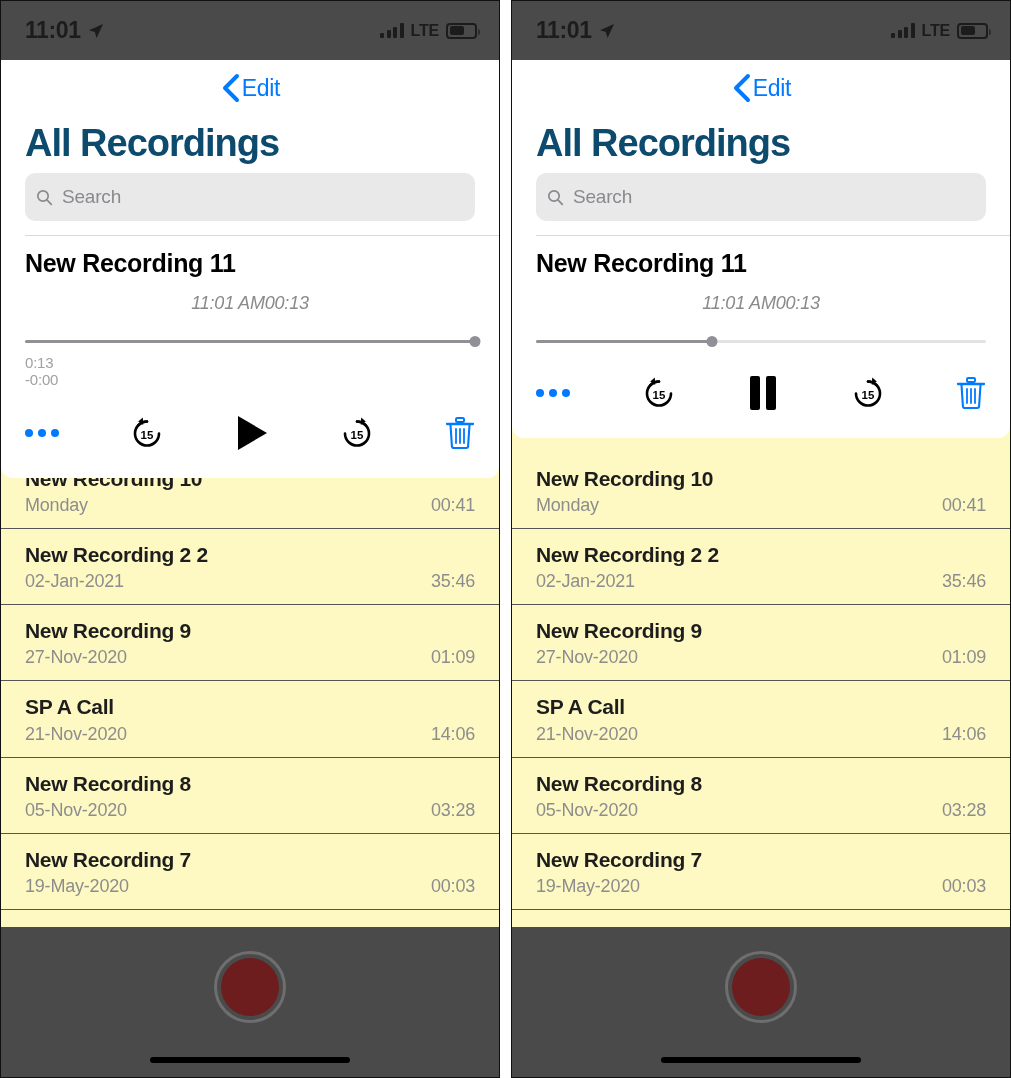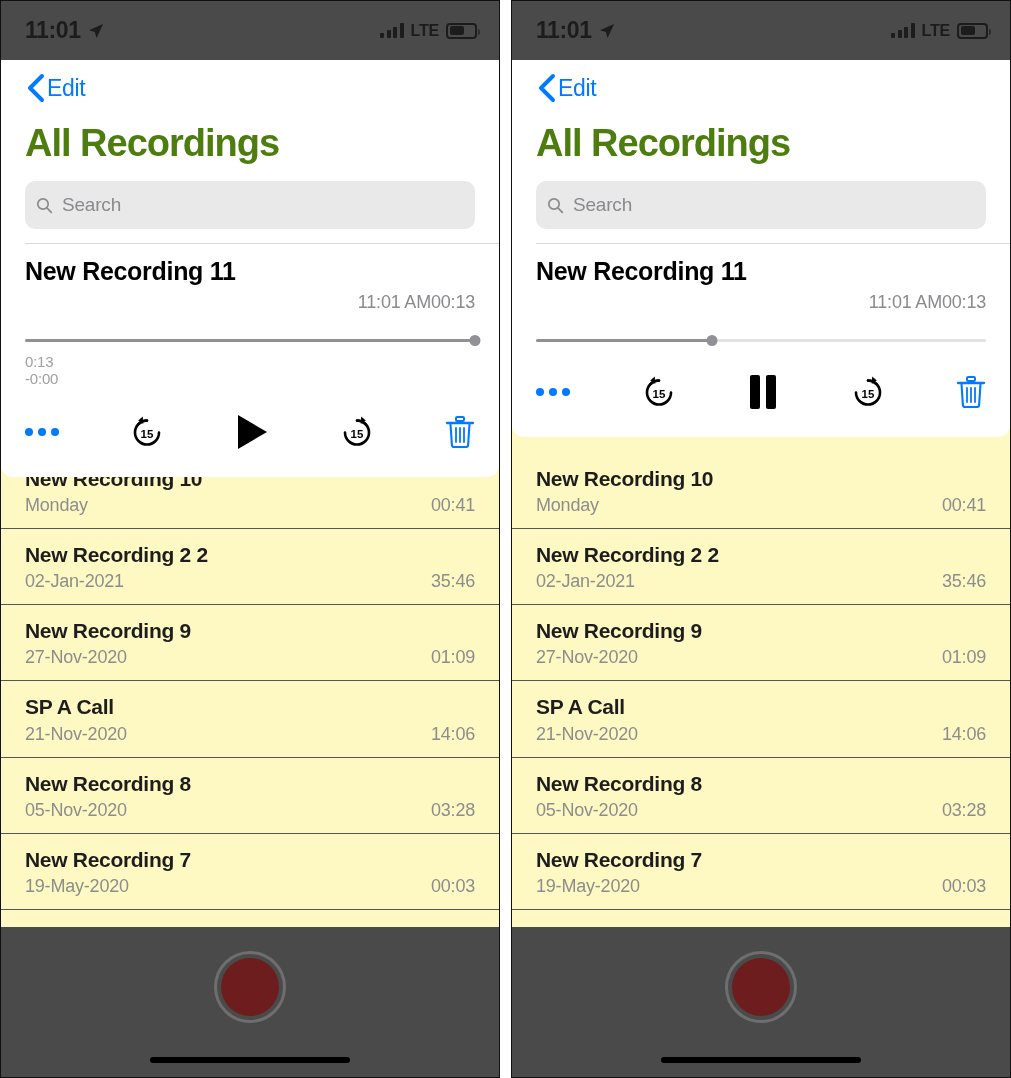--- a/index.html
+++ b/index.html
@@ -123,42 +123,42 @@
   .top-sheet {
     position: relative;
     background: #ffffff;
     border-radius: 0 0 12px 12px;
     z-index: 5;
   }
   .navbar {
     height: 56px;
     display: flex;
     align-items: center;
-    justify-content: flex-start;
+    justify-content: center;
     padding: 0 24px;
     box-sizing: border-box;
   }
   .back-chevron {
     width: 22px;
     height: 30px;
     display: block;
     cursor: pointer;
   }
   .edit-btn {
     color: #007aff;
     font-size: 23px;
     letter-spacing: -0.3px;
     cursor: pointer;
   }
   .big-title {
     font-size: 38px;
     font-weight: 700;
     letter-spacing: -1px;
-    color: #4d7c0f;
-    padding: 6px 24px 16px 24px;
+    color: #0c4a6e;
+    padding: 6px 24px 8px 24px;
     margin: 0;
   }
   .search-wrap {
     padding: 0 24px 14px 24px;
   }
   .search-field {
     height: 48px;
     background: #e9e9ea;
     border-radius: 10px;
     display: flex;
@@ -187,23 +187,24 @@
   }
   .pc-title {
     font-size: 25px;
     font-weight: 700;
     color: #000;
     letter-spacing: -0.3px;
     line-height: 1.1;
   }
   .pc-meta {
     display: flex;
-    justify-content: flex-end;
+    justify-content: center;
     align-items: baseline;
-    margin-top: 6px;
+    margin-top: 15px;
+    font-style: italic;
   }
   .pc-time, .pc-dur {
     color: #8a8a8e;
     font-size: 18px;
     letter-spacing: -0.2px;
   }
   .scrubber {
     margin-top: 22px;
     position: relative;
     height: 12px;

